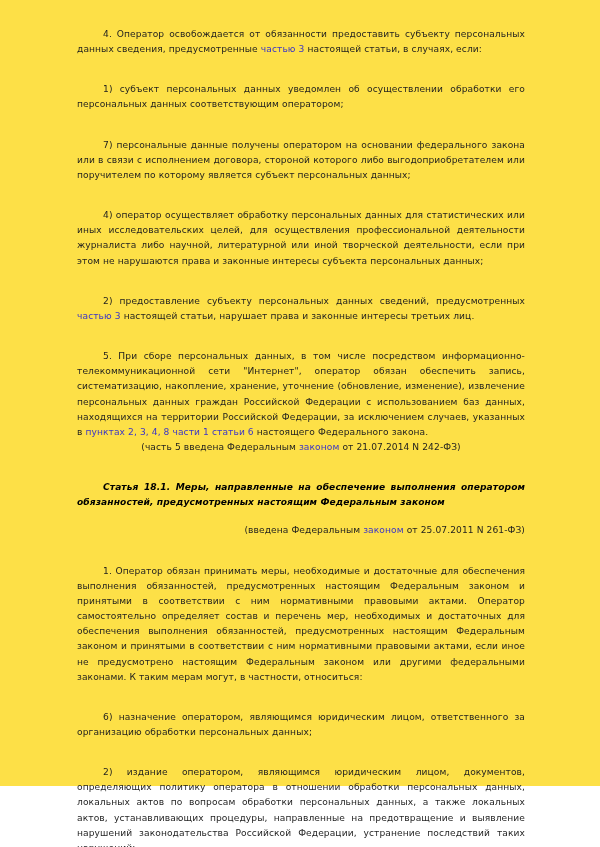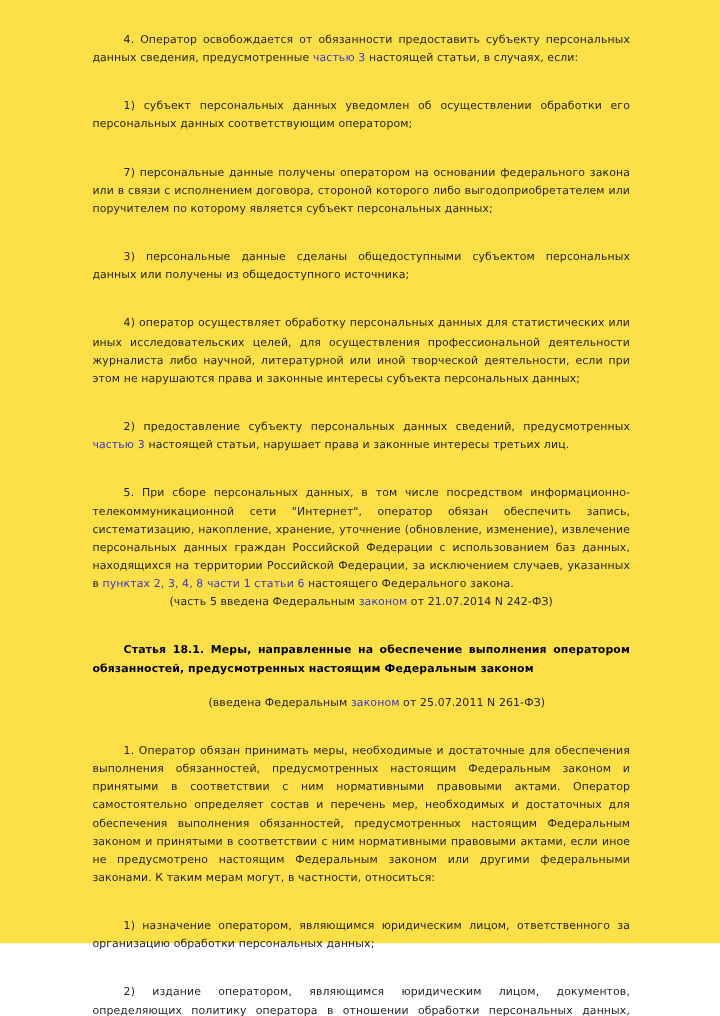--- a/index.html
+++ b/index.html
@@ -39,60 +39,60 @@
   p.gap {
     margin-top: 25px;
   }
   p.gap-small {
     margin-top: 13px;
   }
   p.heading {
     font-weight: bold;
     text-indent: 26px;
     color: #000000;
+    font-style: italic;
   }
   p.note {
     text-align: center;
     text-indent: 0;
   }
   p.note-ind {
-    text-align: center;
+    text-align: right;
     text-indent: 26px;
   }
   a.lnk {
     color: #3a35c8;
     text-decoration: none;
   }
 </style>
 </head>
 <body>
 
 <div class="page">
   <div class="doc-body">
 
     <p class="indent"><span>4. Оператор освобождается от обязанности предоставить субъекту персональных данных сведения, предусмотренные </span><a class="lnk" href="#">частью 3</a><span> настоящей статьи, в случаях, если:</span></p>
 
     <p class="indent gap">1) субъект персональных данных уведомлен об осуществлении обработки его персональных данных соответствующим оператором;</p>
 
     <p class="indent gap">7) персональные данные получены оператором на основании федерального закона или в связи с исполнением договора, стороной которого либо выгодоприобретателем или поручителем по которому является субъект персональных данных;</p>
 
-    <p class="indent gap">3) персональные данные сделаны общедоступными субъектом персональных данных или получены из общедоступного источника;</p>
 
     <p class="indent gap">4) оператор осуществляет обработку персональных данных для статистических или иных исследовательских целей, для осуществления профессиональной деятельности журналиста либо научной, литературной или иной творческой деятельности, если при этом не нарушаются права и законные интересы субъекта персональных данных;</p>
 
     <p class="indent gap"><span>2) предоставление субъекту персональных данных сведений, предусмотренных </span><a class="lnk" href="#">частью 3</a><span> настоящей статьи, нарушает права и законные интересы третьих лиц.</span></p>
 
     <p class="indent gap"><span>5. При сборе персональных данных, в том числе посредством информационно-телекоммуникационной сети "Интернет", оператор обязан обеспечить запись, систематизацию, накопление, хранение, уточнение (обновление, изменение), извлечение персональных данных граждан Российской Федерации с использованием баз данных, находящихся на территории Российской Федерации, за исключением случаев, указанных в </span><a class="lnk" href="#">пунктах 2, 3, 4, 8 части 1 статьи 6</a><span> настоящего Федерального закона.</span></p>
 
     <p class="note"><span>(часть 5 введена Федеральным </span><a class="lnk" href="#">законом</a><span> от 21.07.2014 N 242-ФЗ)</span></p>
 
     <p class="heading gap">Статья 18.1. Меры, направленные на обеспечение выполнения оператором обязанностей, предусмотренных настоящим Федеральным законом</p>
 
     <p class="note-ind gap-small"><span>(введена Федеральным </span><a class="lnk" href="#">законом</a><span> от 25.07.2011 N 261-ФЗ)</span></p>
 
     <p class="indent gap">1. Оператор обязан принимать меры, необходимые и достаточные для обеспечения выполнения обязанностей, предусмотренных настоящим Федеральным законом и принятыми в соответствии с ним нормативными правовыми актами. Оператор самостоятельно определяет состав и перечень мер, необходимых и достаточных для обеспечения выполнения обязанностей, предусмотренных настоящим Федеральным законом и принятыми в соответствии с ним нормативными правовыми актами, если иное не предусмотрено настоящим Федеральным законом или другими федеральными законами. К таким мерам могут, в частности, относиться:</p>
 
-    <p class="indent gap">1) назначение оператором, являющимся юридическим лицом, ответственного за организацию обработки персональных данных;</p>
+    <p class="indent gap">6) назначение оператором, являющимся юридическим лицом, ответственного за организацию обработки персональных данных;</p>
 
     <p class="indent gap">2) издание оператором, являющимся юридическим лицом, документов, определяющих политику оператора в отношении обработки персональных данных, локальных актов по вопросам обработки персональных данных, а также локальных актов, устанавливающих процедуры, направленные на предотвращение и выявление нарушений законодательства Российской Федерации, устранение последствий таких нарушений;</p>
 
   </div>
 </div>
 
 </body></html>

